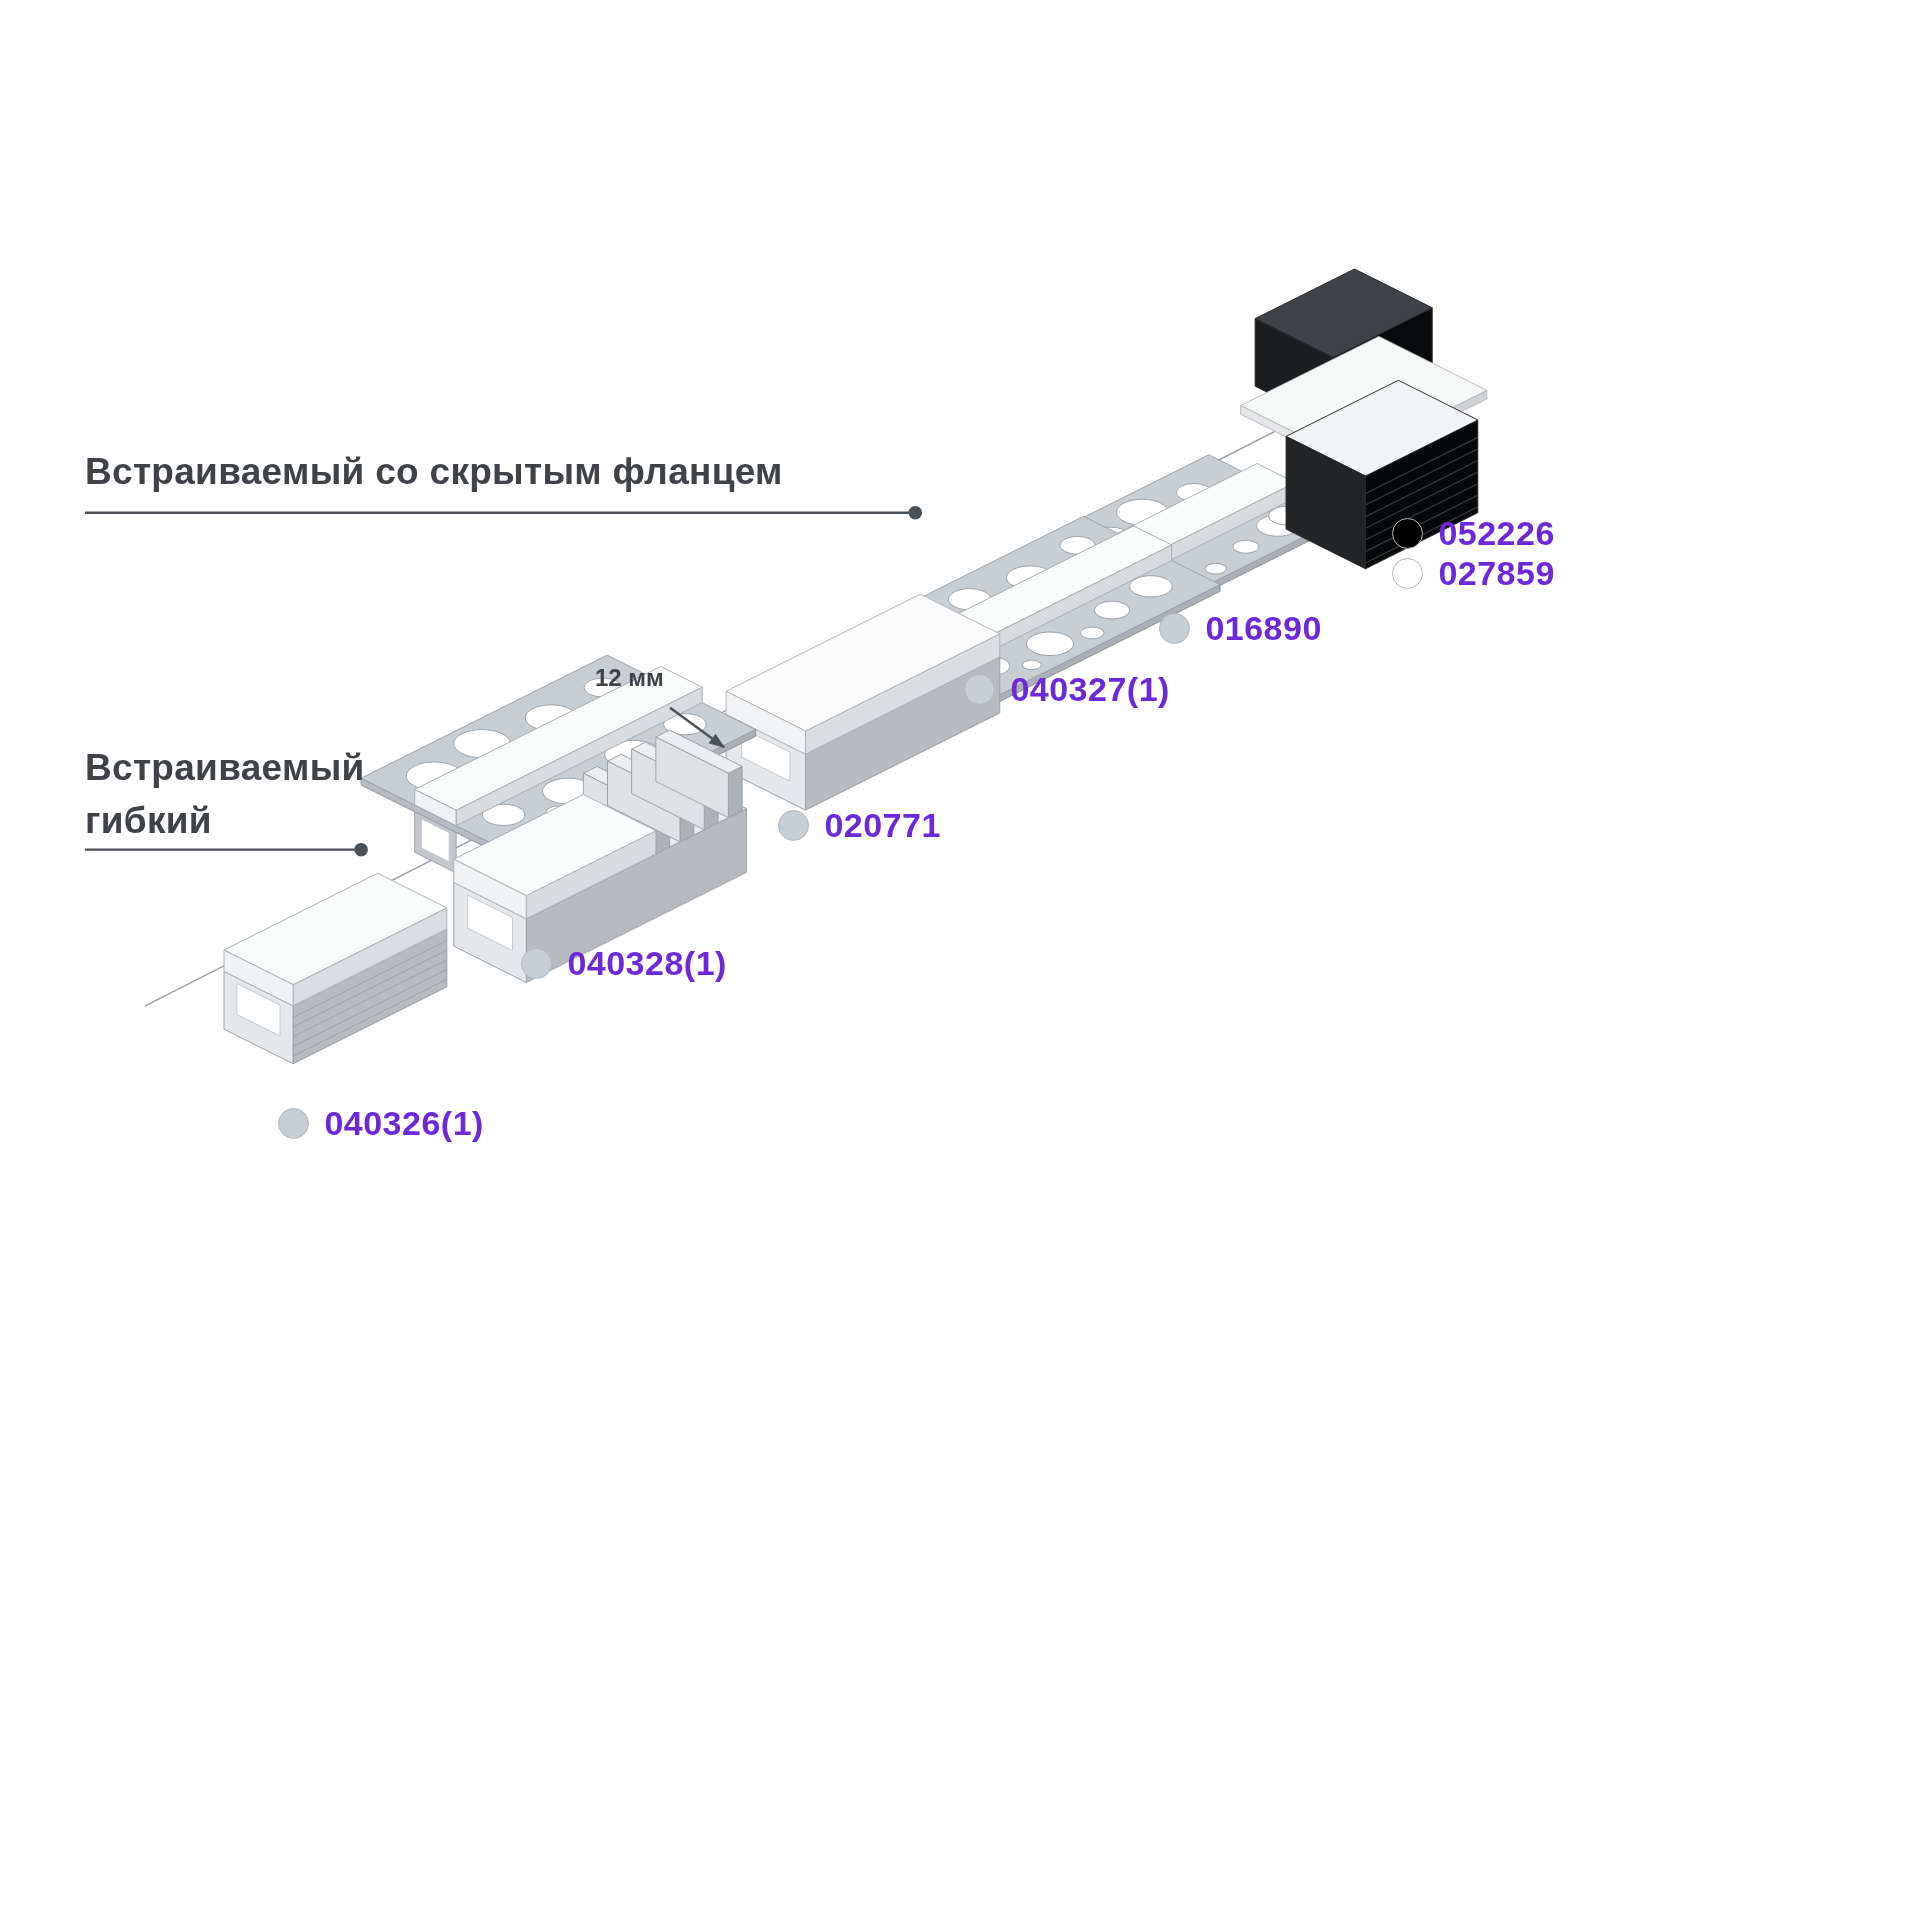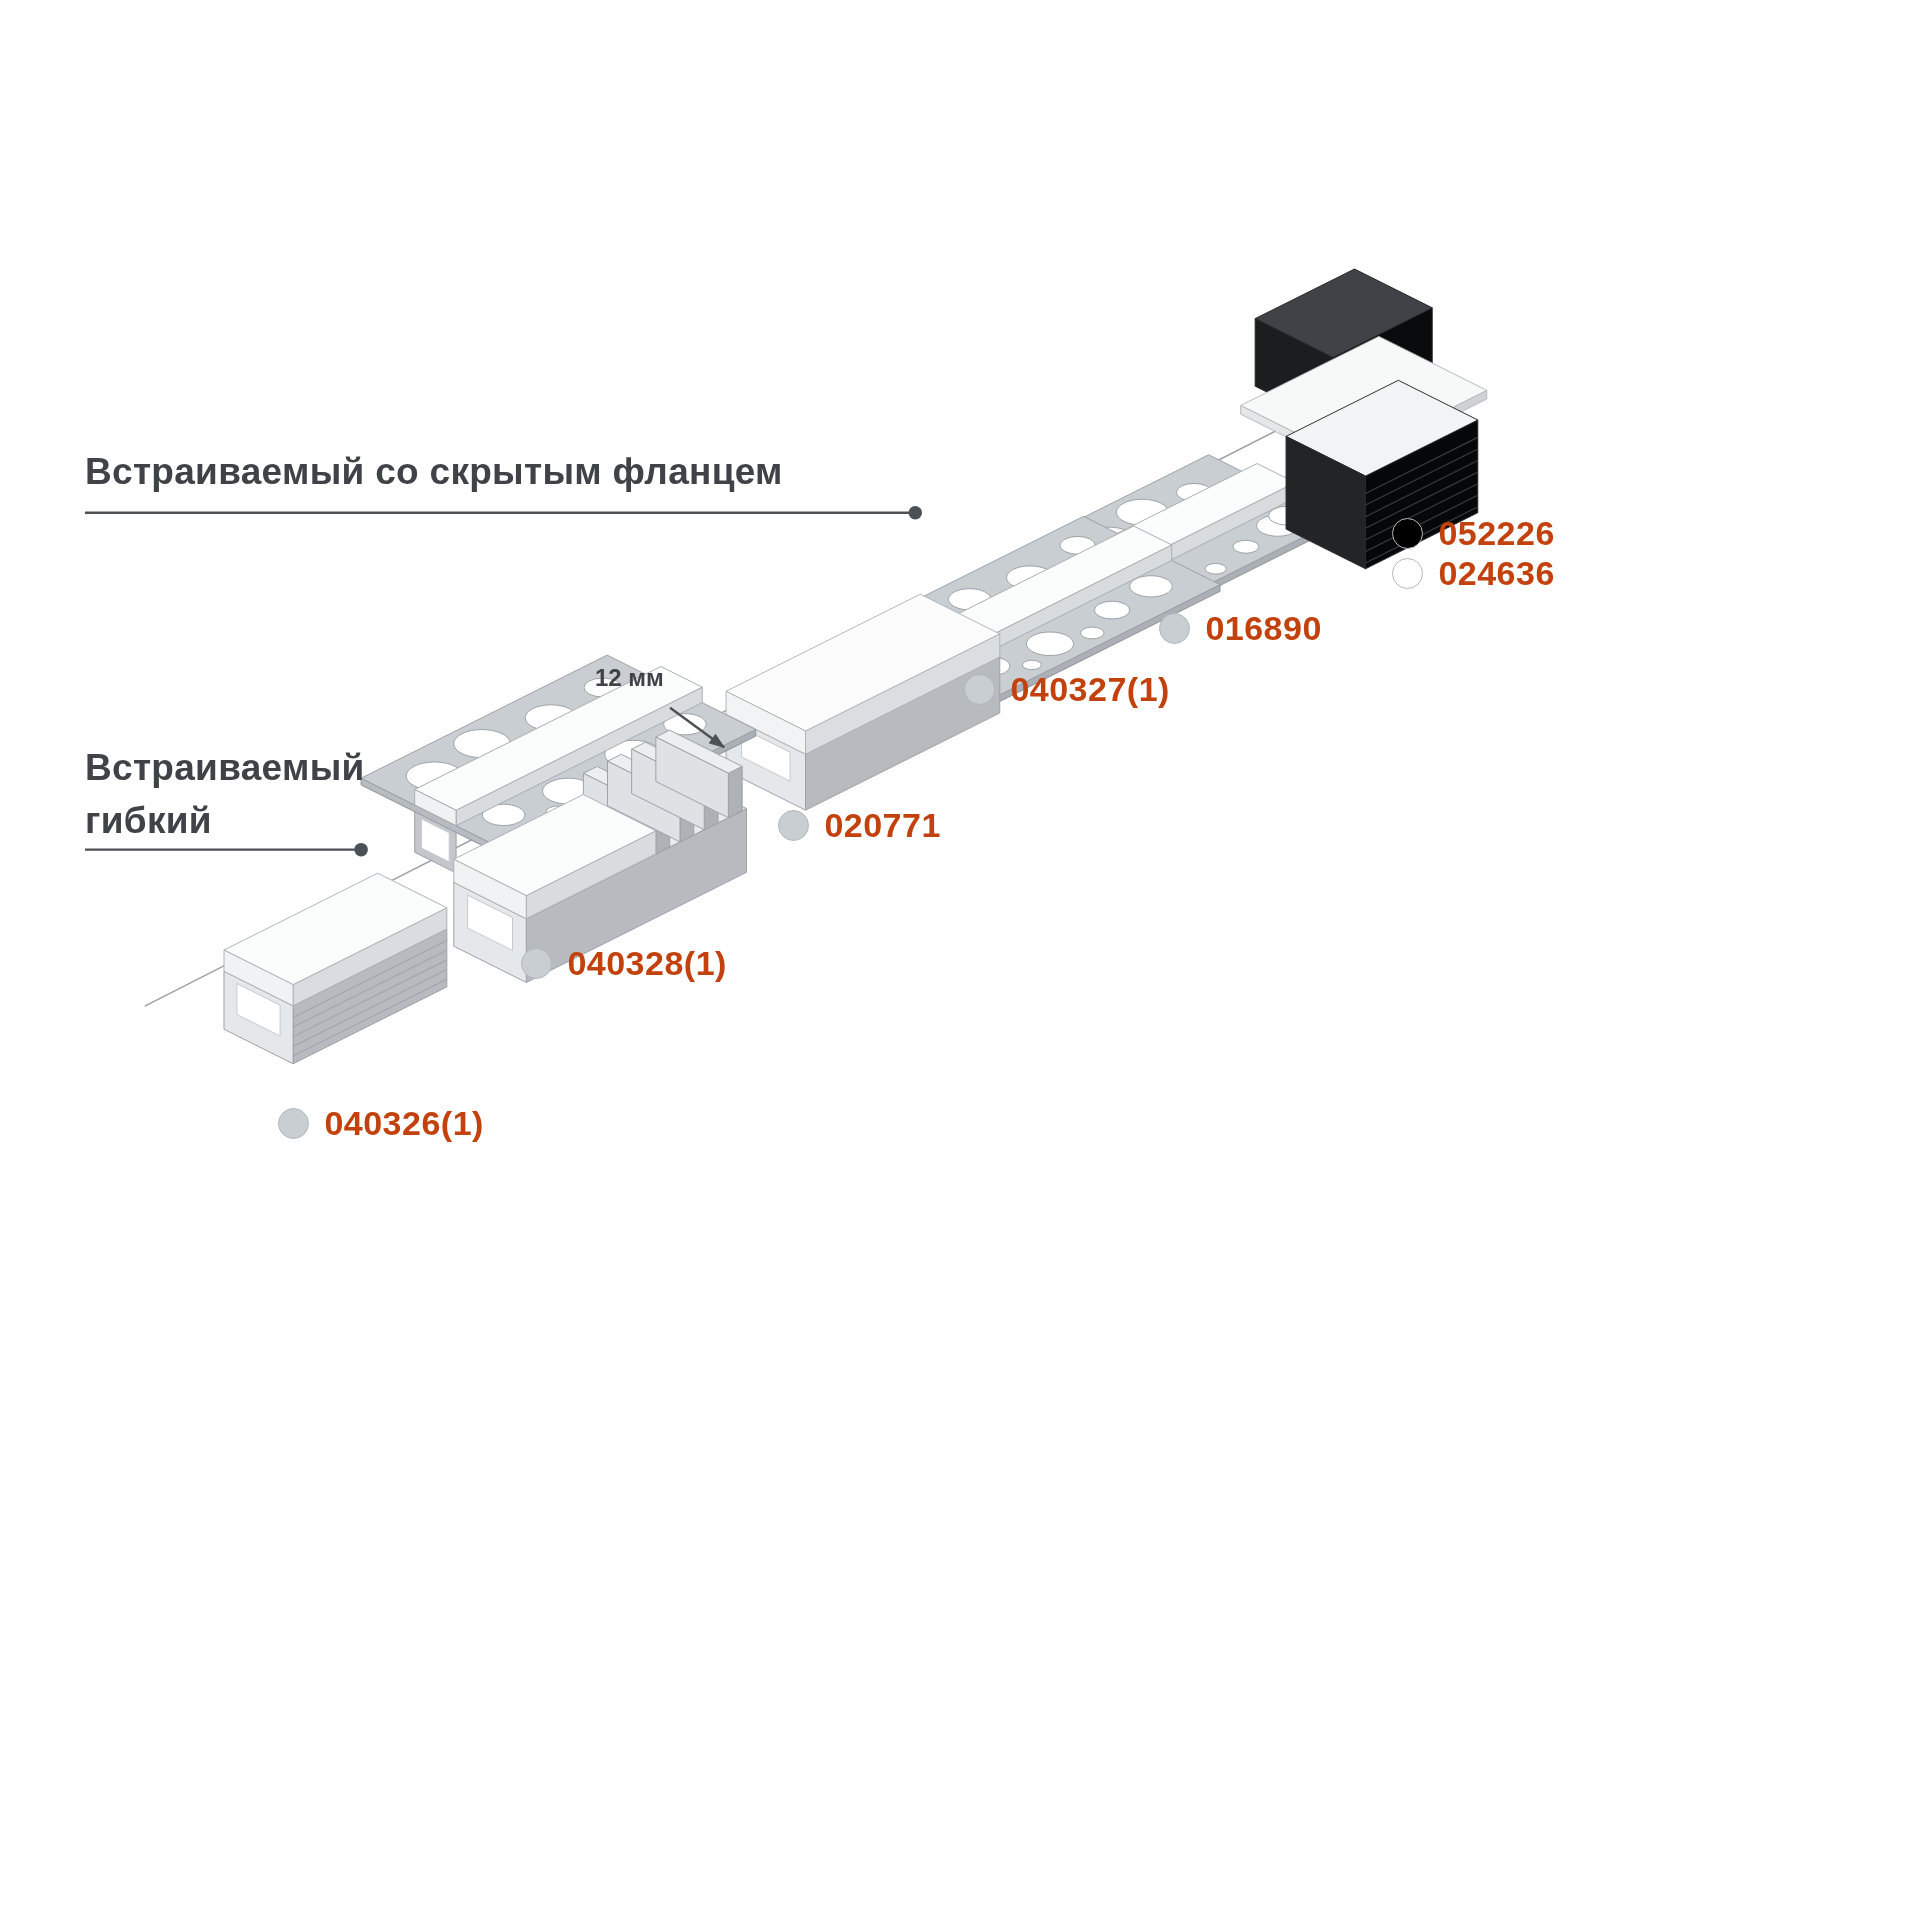--- a/index.html
+++ b/index.html
@@ -5,21 +5,21 @@
   *{margin:0;padding:0;box-sizing:border-box}
   html,body{width:1931px;height:1931px;background:#ffffff;
     font-family:"Liberation Sans","DejaVu Sans",sans-serif;color:#3b3f44;}
   .stage{position:relative;width:1931px;height:1931px;overflow:hidden;background:#fff}
   svg#art{position:absolute;left:0;top:0}
   .group-title{position:absolute;font-size:37px;font-weight:700;color:#3f4347;
     white-space:pre-line;line-height:1.42;letter-spacing:0.3px}
   .dim-label{position:absolute;font-size:24px;font-weight:700;color:#3f4347}
   .code-row{position:absolute;display:flex;align-items:center;gap:15.4px}
   .dot{width:31px;height:31px;border-radius:50%;border:1.9px solid #b3b8bd;flex:0 0 auto}
-  .code{font-size:34px;font-weight:700;color:#c2410c;letter-spacing:0.5px;white-space:nowrap}
+  .code{font-size:34px;font-weight:700;color:#6d28d9;letter-spacing:0.5px;white-space:nowrap}
 </style>
 </head>
 <body>
 
 <div class="stage">
 
   <svg id="art" width="1931" height="1931" viewBox="0 0 2000 2000">
       <g>
         <line x1="150" y1="1042" x2="1448" y2="382" stroke="#9aa0a6" stroke-width="1.5"></line>
       </g>
@@ -162,21 +162,21 @@
   <div class="group-title" style="left:85px;top:446px">Встраиваемый со скрытым фланцем</div>
 
   <div class="dim-label" style="left:595px;top:664px">12 мм</div>
 
   <div class="code-row" style="left:1392px;top:514px">
     <span class="dot" style="background: rgb(0, 0, 0);"></span>
     <span class="code">052226</span>
   </div>
   <div class="code-row" style="left:1392px;top:554px">
     <span class="dot" style="background: rgb(255, 255, 255);"></span>
-    <span class="code">024636</span>
+    <span class="code">027859</span>
   </div>
   <div class="code-row" style="left:1159px;top:609px">
     <span class="dot" style="background: rgb(201, 206, 211);"></span>
     <span class="code">016890</span>
   </div>
   <div class="code-row" style="left:964px;top:670px">
     <span class="dot" style="background: rgb(201, 206, 211);"></span>
     <span class="code">040327(1)</span>
   </div>
   <div class="code-row" style="left:778px;top:806px">

